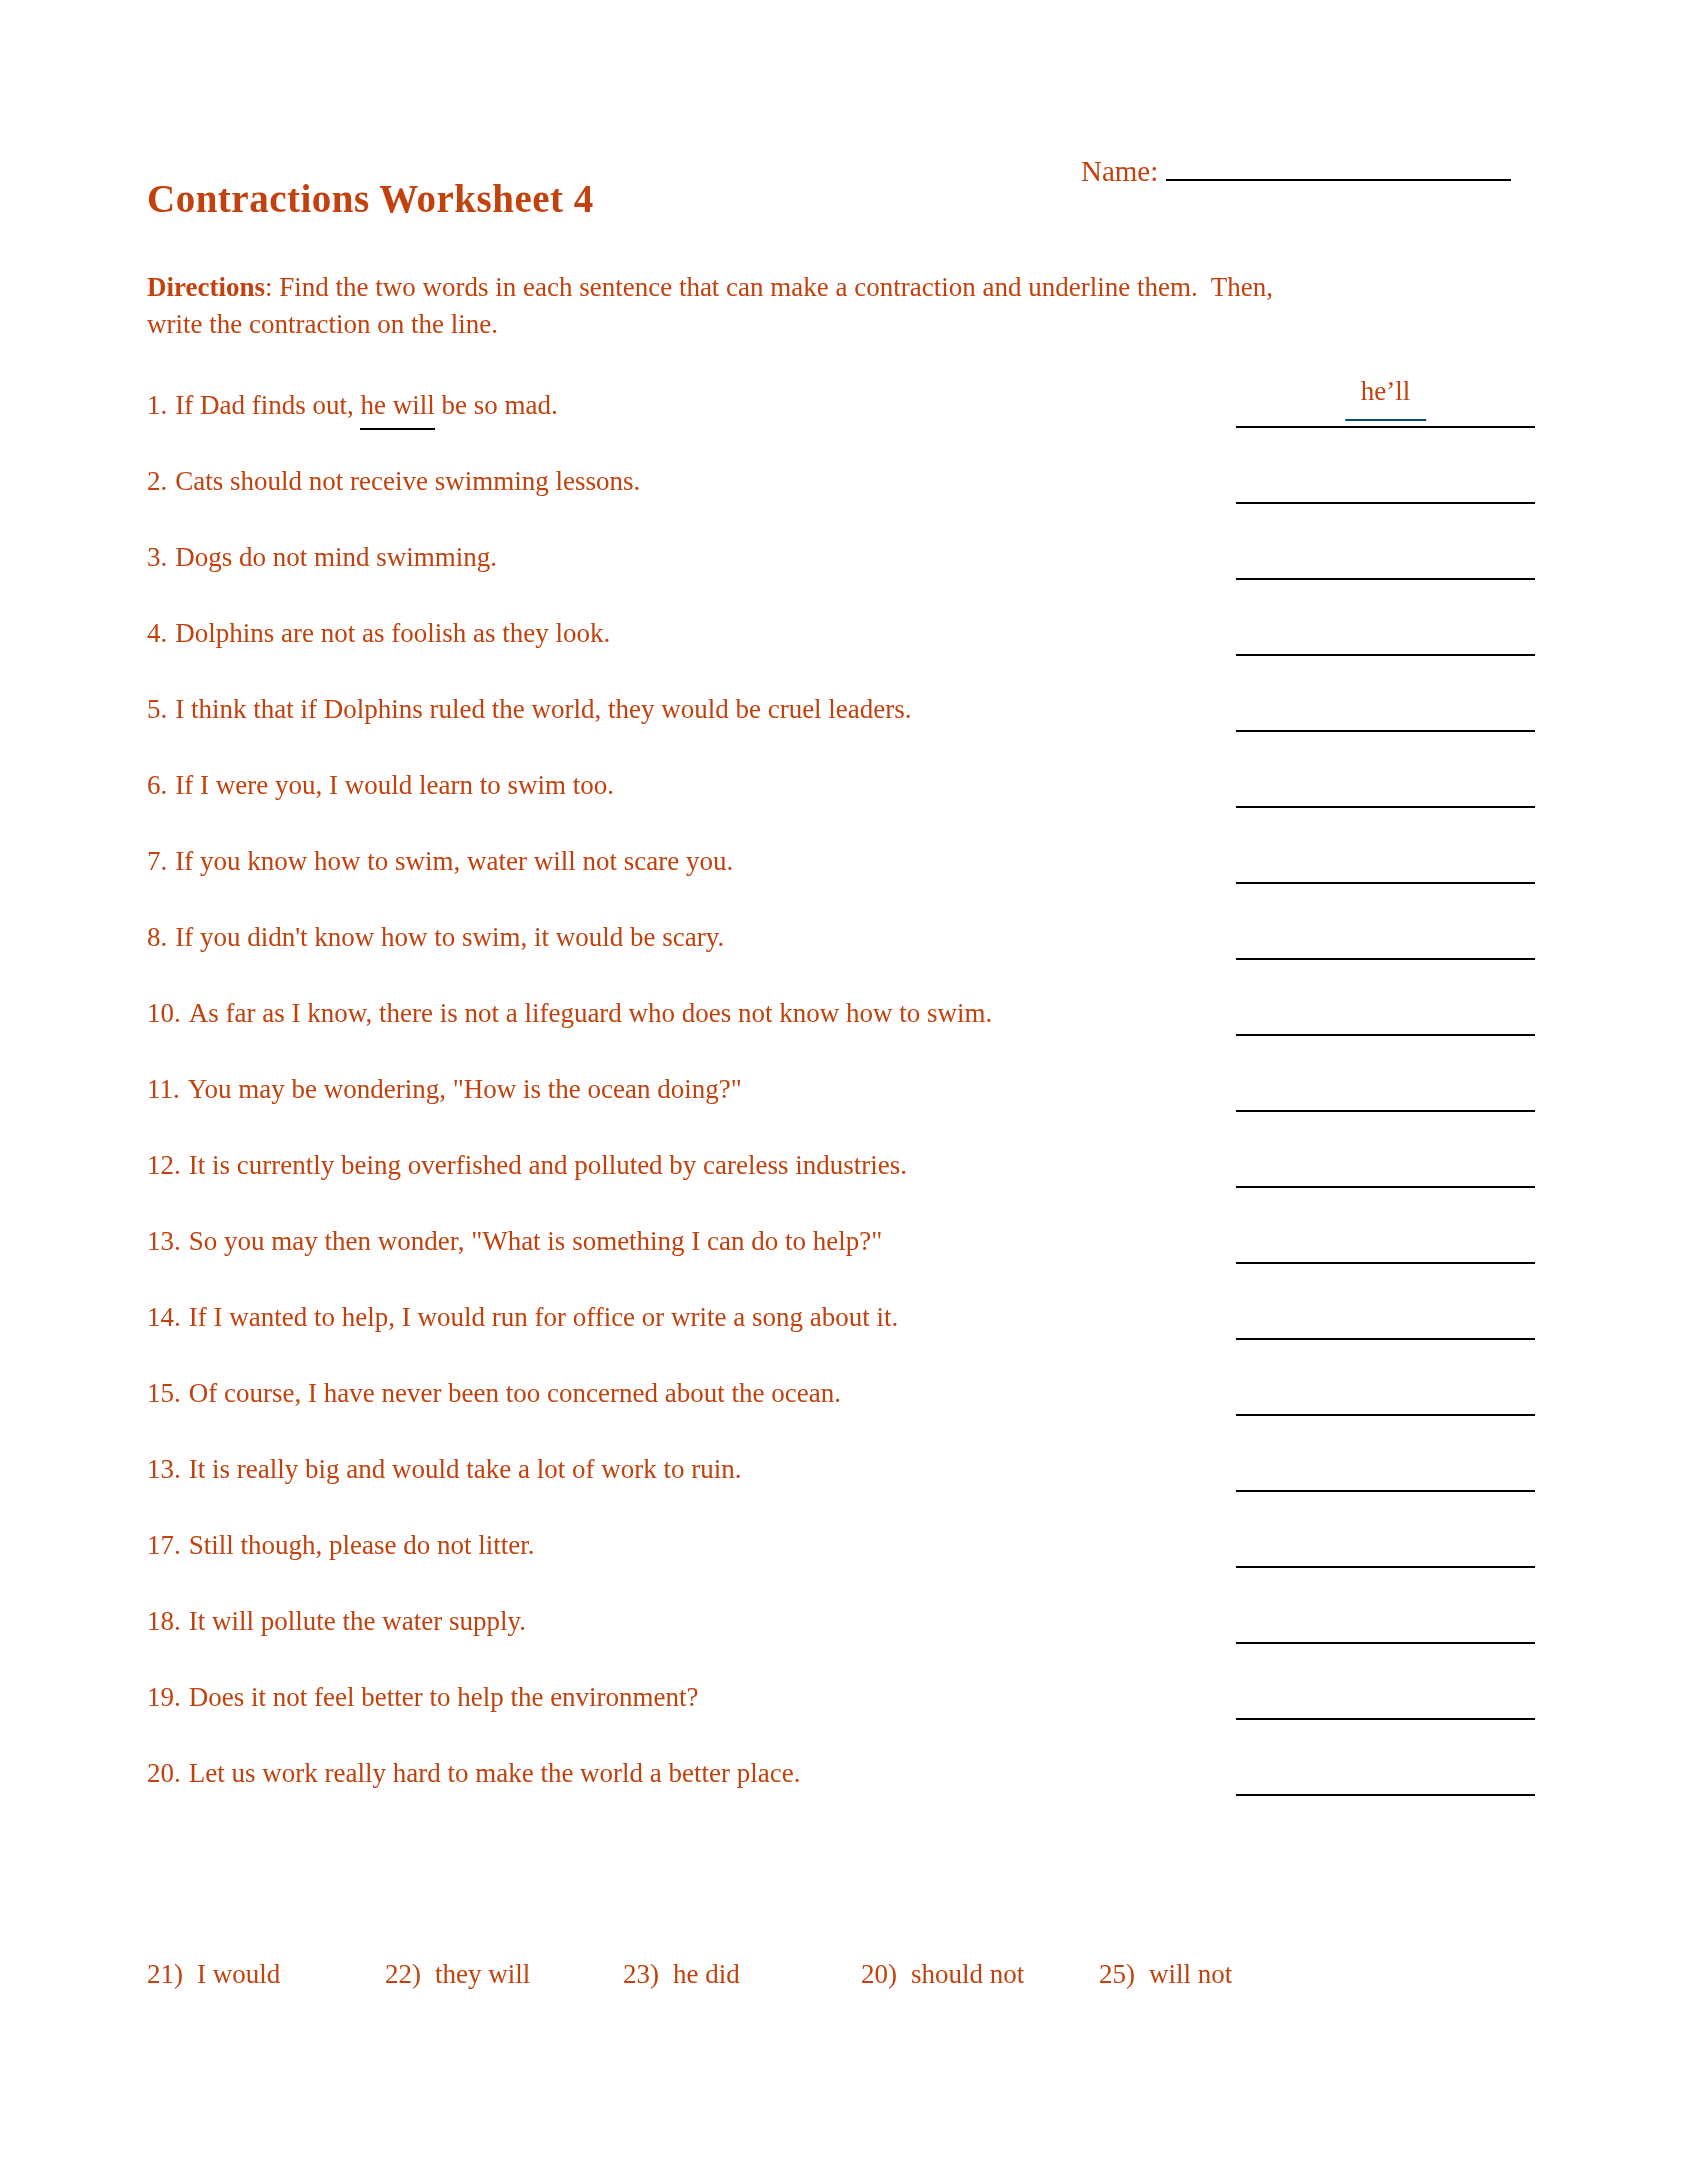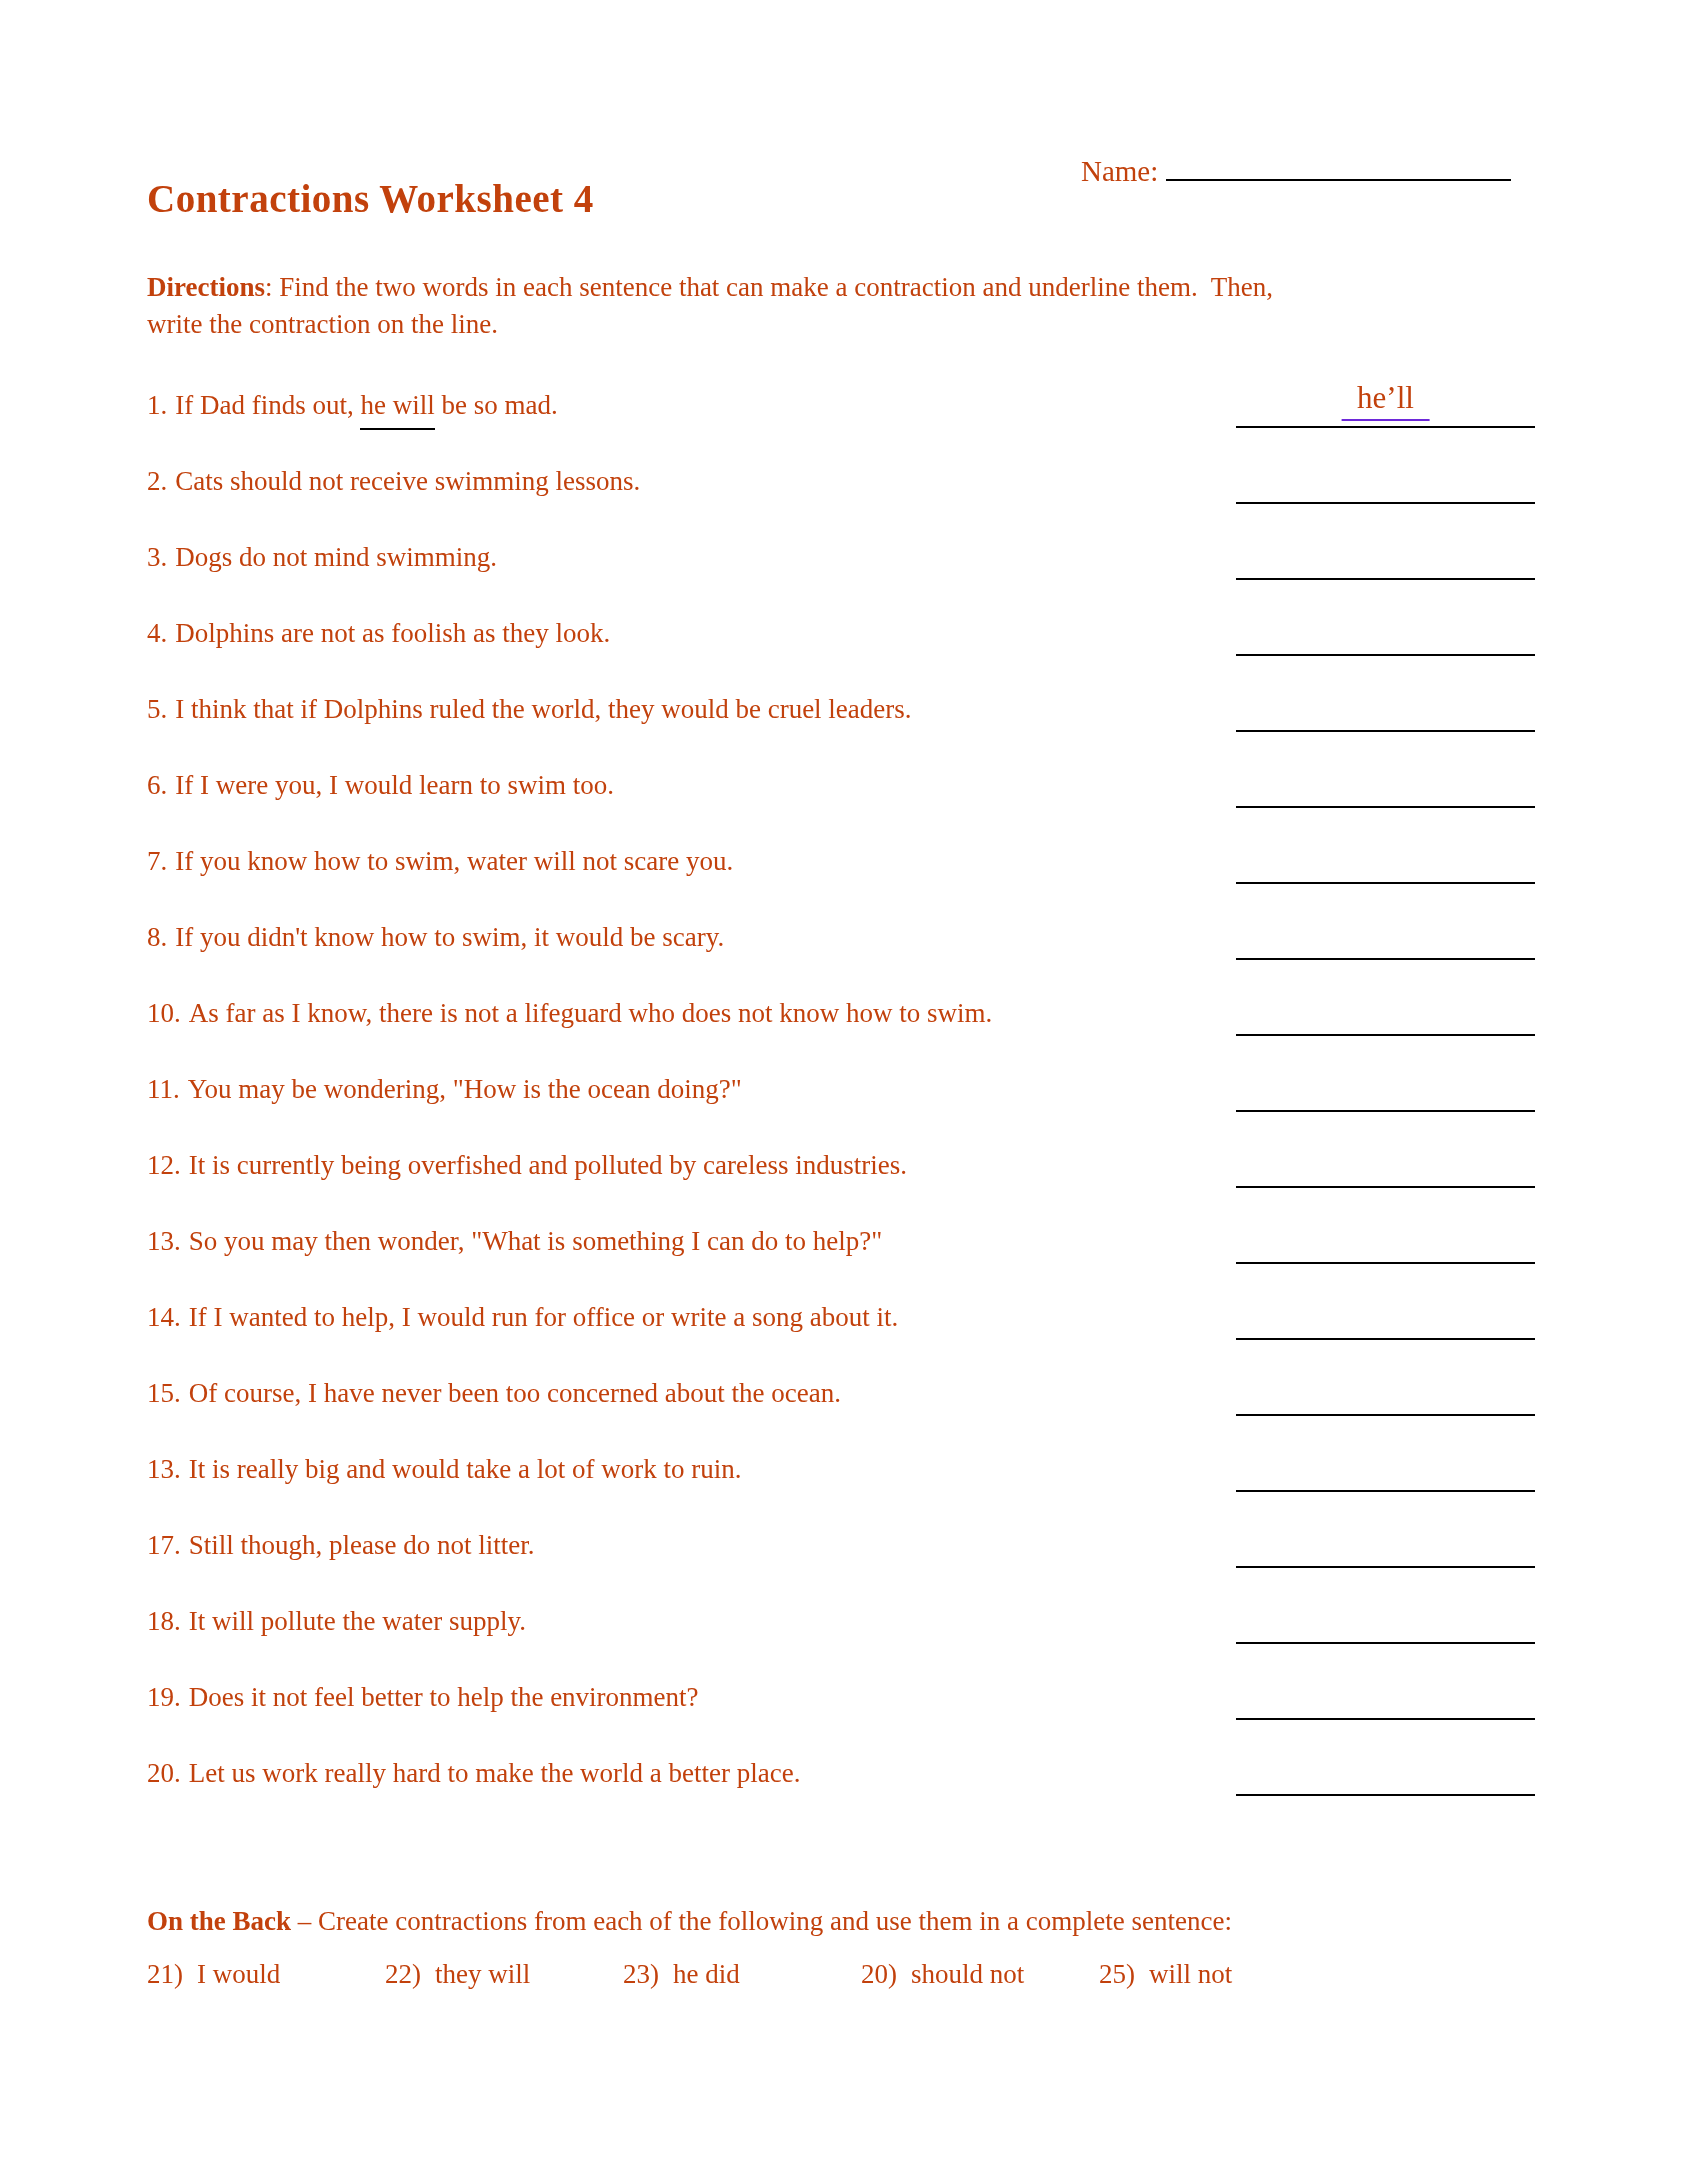--- a/index.html
+++ b/index.html
@@ -40,22 +40,22 @@
     font-size:27px;line-height:33px;white-space:nowrap;
   }
   .q-num{margin-right:8px;}
   .u{border-bottom:2px solid #000;padding-bottom:8px;}
   .blank{
     position:absolute;left:1089px;top:0;width:299px;height:37px;
     border-bottom:2px solid #000;
   }
   .answer{
     position:absolute;left:50%;transform:translateX(-50%);bottom:5px;
-    font-size:31px;white-space:nowrap;
-    border-bottom:2px solid #6d28d9;padding:0 16px 3px 16px;
+    font-size:27px;white-space:nowrap;
+    border-bottom:2px solid #0c4a6e;padding:0 16px 12px 16px;
   }
   
   .otb{
     position:absolute;top:1903px;left:147px;width:1416px;margin:0;
     font-size:27px;line-height:36px;
   }
   .otb b{font-weight:bold;}
   .back-items{
     position:absolute;top:1958px;left:147px;
     display:flex;font-size:27px;line-height:33px;
@@ -97,23 +97,20 @@
       <div class="q-row"><span class="q-text"><span class="q-num">13.</span>So you may then wonder, "What is something I can do to help?"</span><span class="blank"></span></div>
       <div class="q-row"><span class="q-text"><span class="q-num">14.</span>If I wanted to help, I would run for office or write a song about it.</span><span class="blank"></span></div>
       <div class="q-row"><span class="q-text"><span class="q-num">15.</span>Of course, I have never been too concerned about the ocean.</span><span class="blank"></span></div>
       <div class="q-row"><span class="q-text"><span class="q-num">13.</span>It is really big and would take a lot of work to ruin.</span><span class="blank"></span></div>
       <div class="q-row"><span class="q-text"><span class="q-num">17.</span>Still though, please do not litter.</span><span class="blank"></span></div>
       <div class="q-row"><span class="q-text"><span class="q-num">18.</span>It will pollute the water supply.</span><span class="blank"></span></div>
       <div class="q-row"><span class="q-text"><span class="q-num">19.</span>Does it not feel better to help the environment?</span><span class="blank"></span></div>
       <div class="q-row"><span class="q-text"><span class="q-num">20.</span>Let us work really hard to make the world a better place.</span><span class="blank"></span></div>
     </div>
 
-  <p class="otb">
-    <b>On the Back</b><span> – Create contractions from each of the following and use them in a complete sentence:</span>
-  </p>
 
   <div class="back-items" id="back-items">
       <span class="back-item"><span class="bi-num">21)</span><span>I would</span></span>
       <span class="back-item"><span class="bi-num">22)</span><span>they will</span></span>
       <span class="back-item"><span class="bi-num">23)</span><span>he did</span></span>
       <span class="back-item"><span class="bi-num">20)</span><span>should not</span></span>
       <span class="back-item"><span class="bi-num">25)</span><span>will not</span></span>
     </div>
 
 </div>

